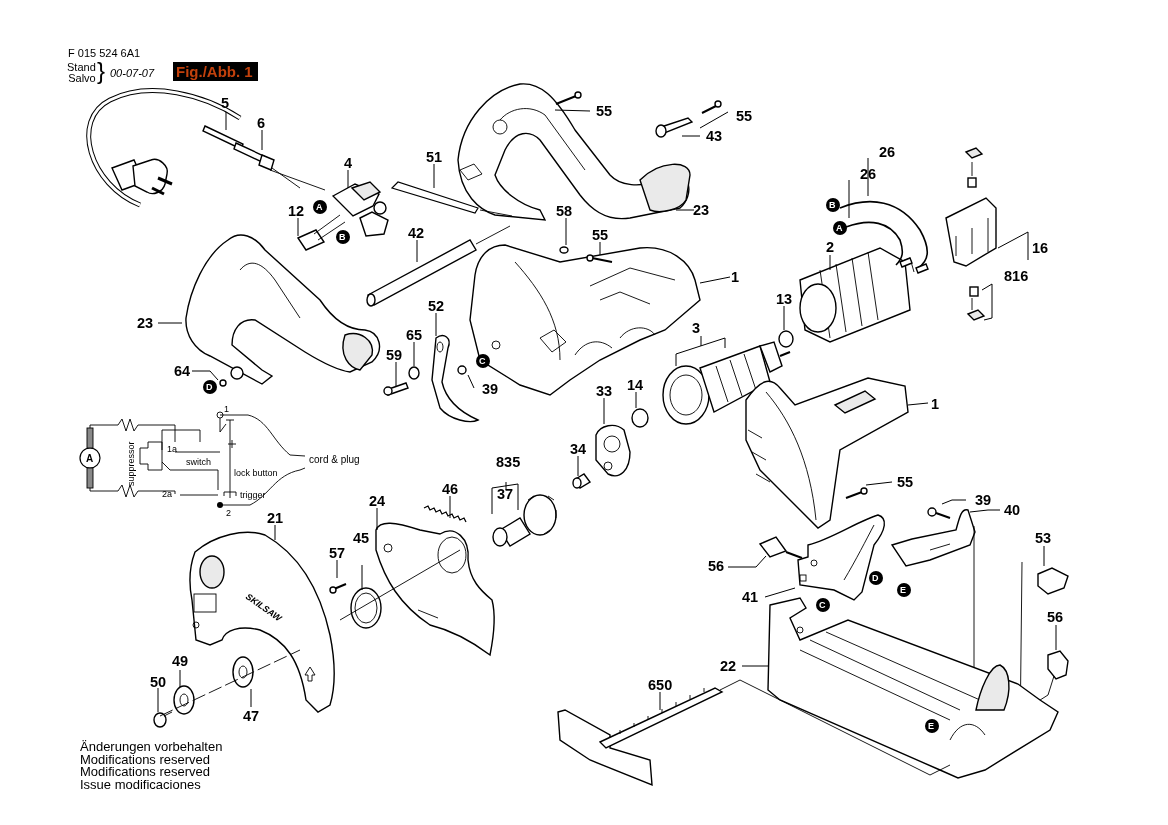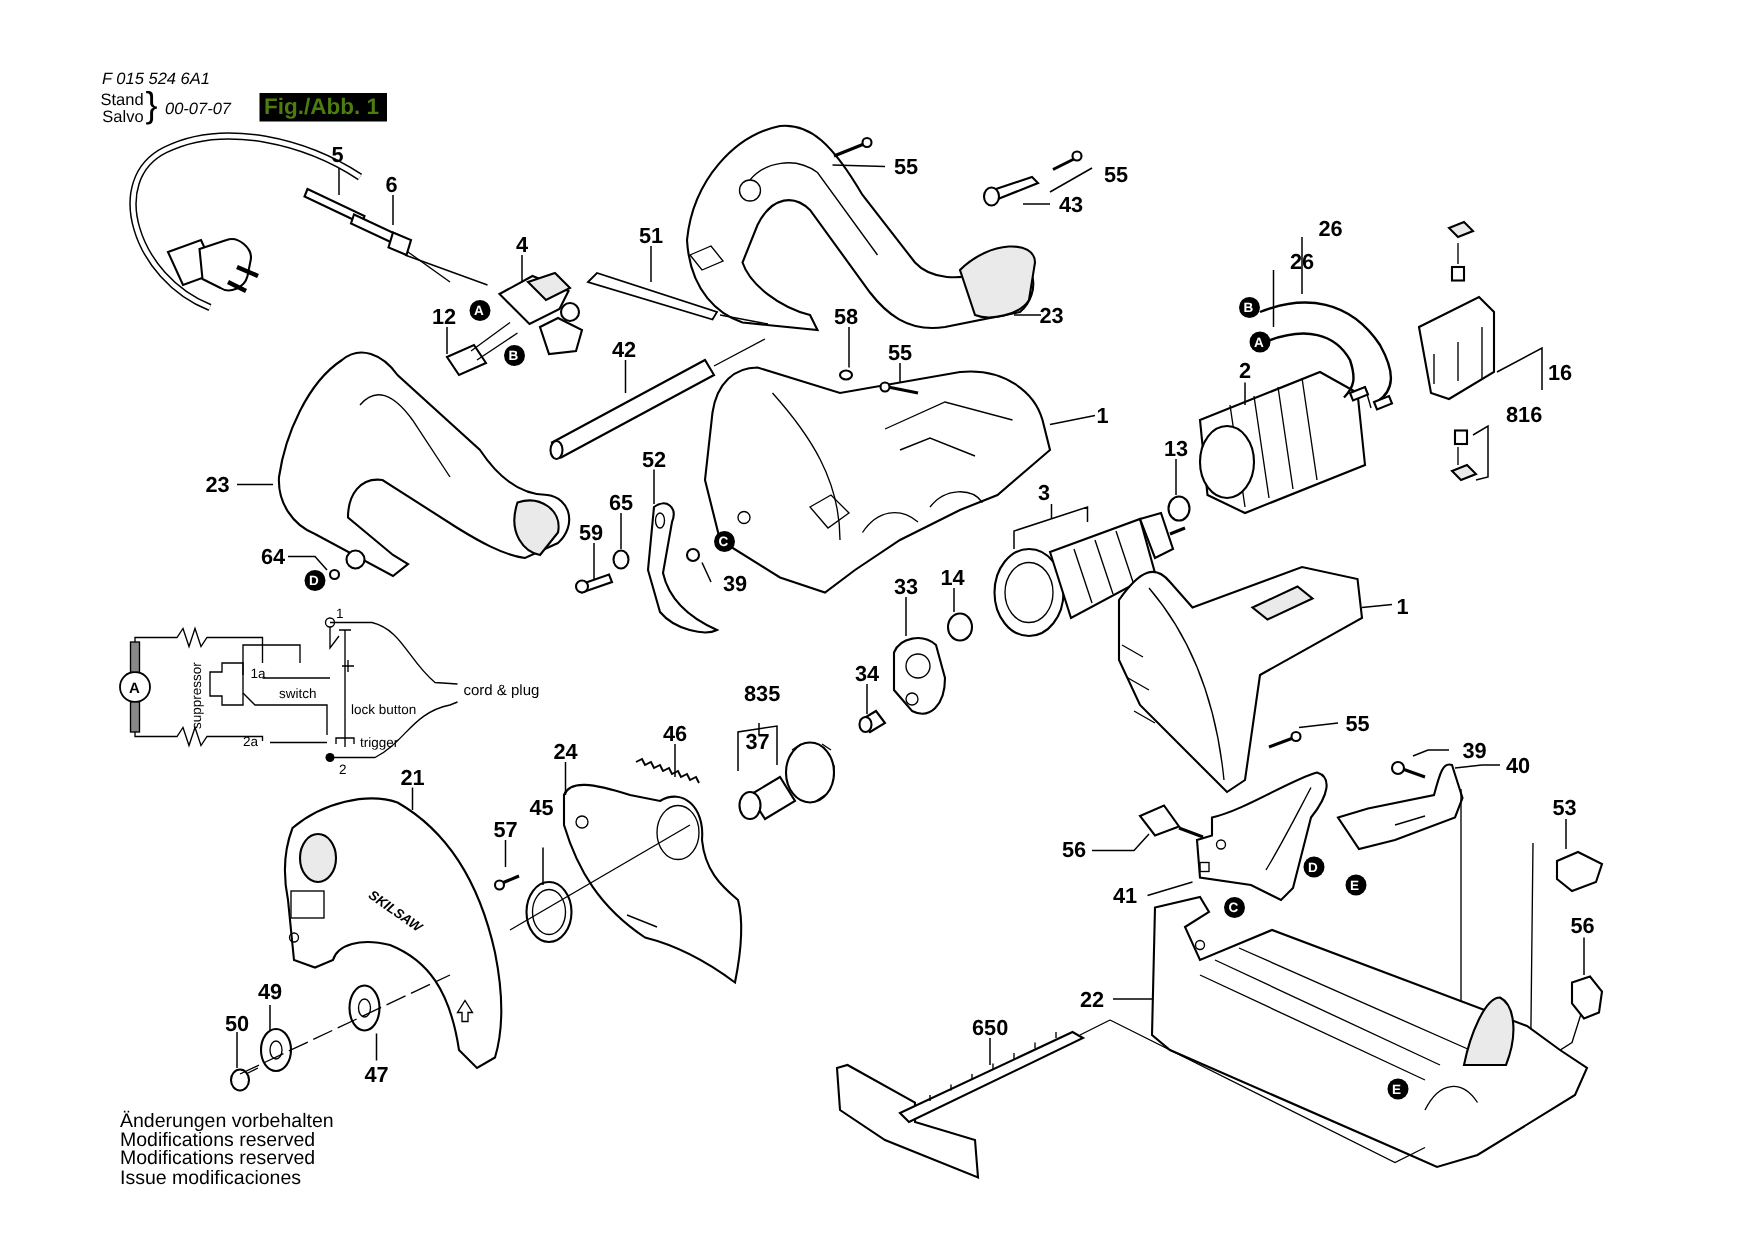--- a/index.html
+++ b/index.html
@@ -1,24 +1,24 @@
 <!DOCTYPE html>
 <html><head>
 <meta charset="utf-8">
 <style>
   html, body { margin: 0; padding: 0; background: #ffffff; }
   body { width: 1168px; height: 825px; position: relative; overflow: hidden;
          font-family: "Liberation Sans", sans-serif; color: #000; }
   #stage { position: absolute; left: 0; top: 0; width: 1168px; height: 825px; }
   .hdr { position: absolute; font-size: 11px; line-height: 12px; }
-  #docno { left: 68px; top: 47px; font-style: italic; }
+  #docno { left: 68px; top: 47px; }
   #stand { left: 67px; top: 62px; line-height: 11px; text-align: right; }
   #brace { left: 97px; top: 59px; font-size: 24px; line-height: 24px; }
   #issue-date { left: 110px; top: 67px; font-style: italic; }
-  #fig { left: 173px; top: 62px; background: #000; color: #4d7c0f; font-weight: bold;
+  #fig { left: 173px; top: 62px; background: #000; color: #c2410c; font-weight: bold;
          font-size: 15px; line-height: 19px; padding: 0 5px 0 3px; }
   #footer { position: absolute; left: 80px; top: 741px; font-size: 13px; line-height: 12.6px; }
   .lbl { font-family: "Liberation Sans", sans-serif; font-weight: bold; font-size: 14.5px; fill: #000; }
   .small { font-family: "Liberation Sans", sans-serif; font-size: 10px; fill: #000; }
   .small2 { font-family: "Liberation Sans", sans-serif; font-size: 9px; fill: #000; }
   .lead { stroke: #000; stroke-width: 1; fill: none; }
   .part { stroke: #000; stroke-width: 1.4; fill: #fff; }
   .partg { stroke: #000; stroke-width: 1.4; fill: #eaeaea; }
   .thin { stroke: #000; stroke-width: 0.9; fill: none; }
   .wire { stroke: #000; stroke-width: 1.6; fill: none; }

